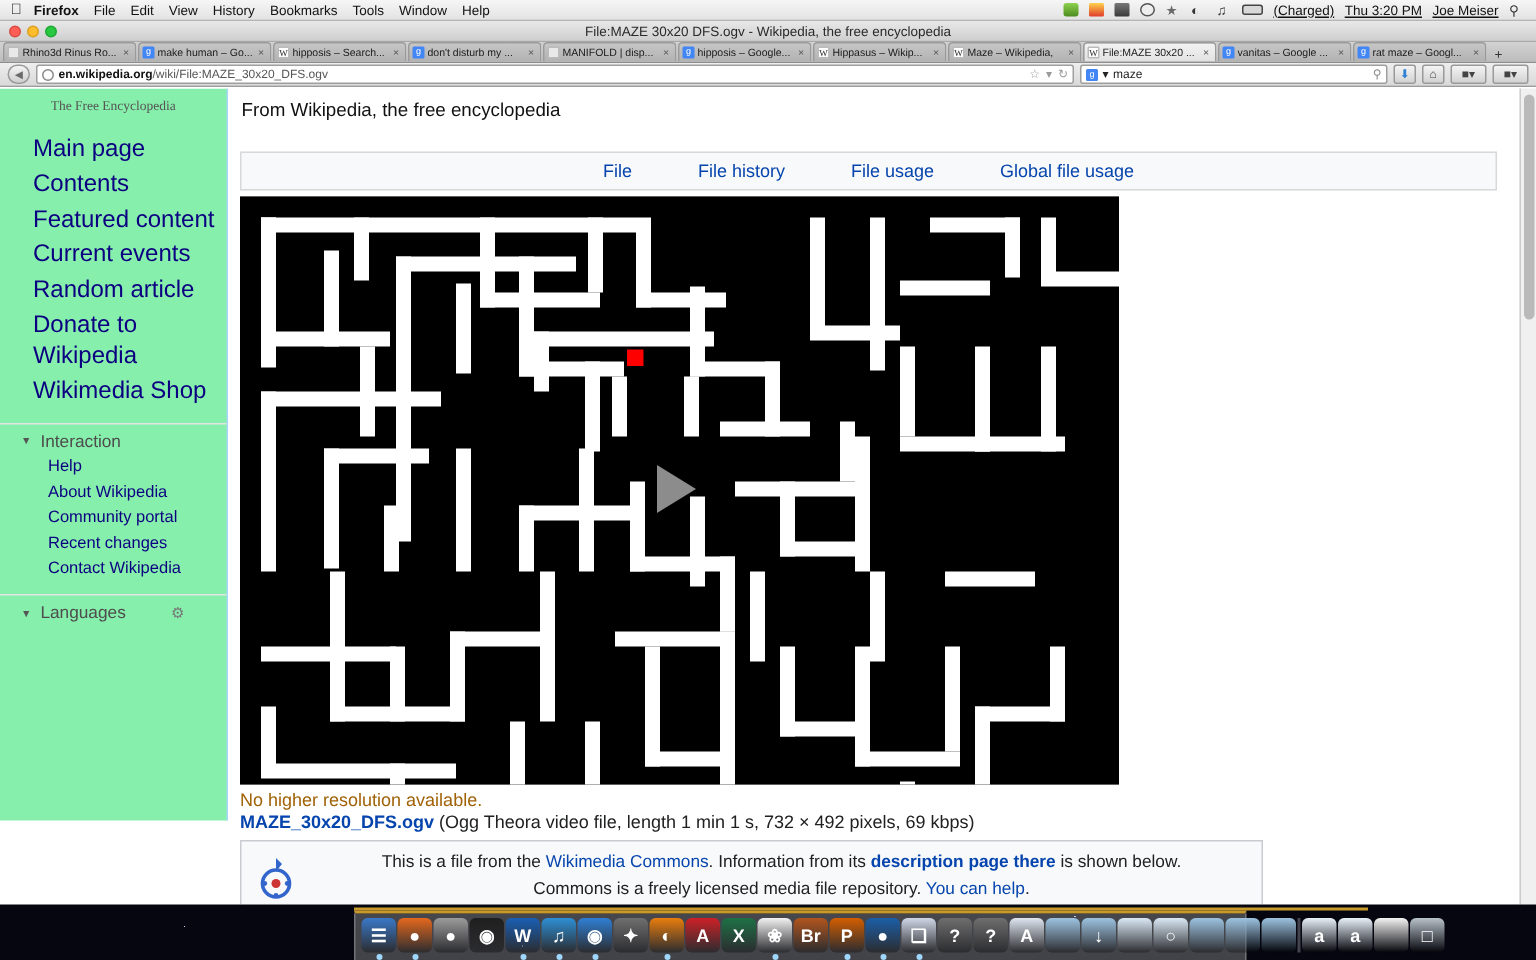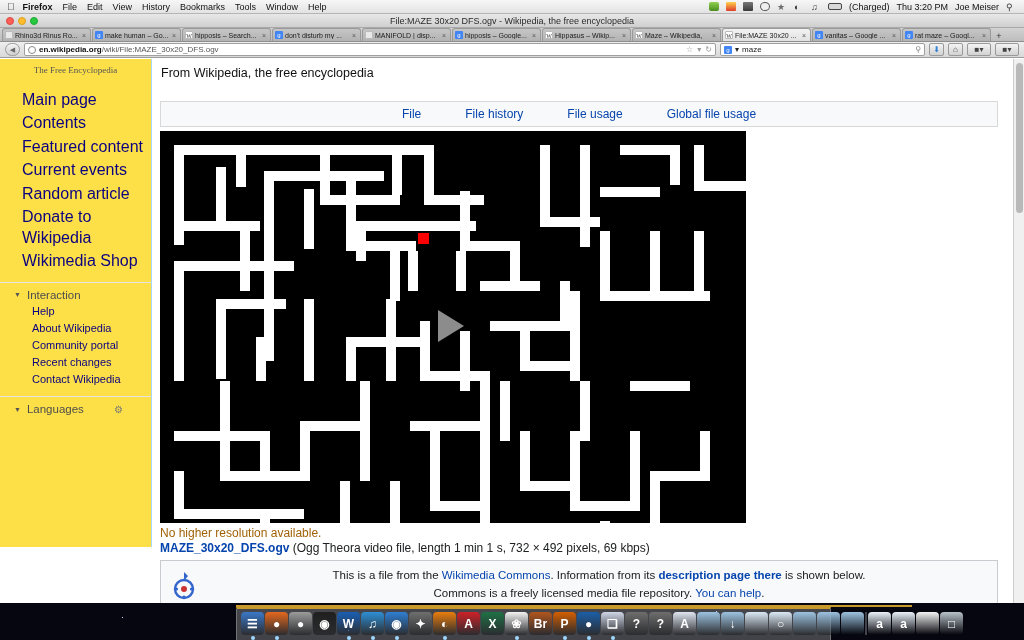--- a/index.html
+++ b/index.html
@@ -24,21 +24,21 @@
   .menubar .right{ margin-left:auto; display:flex; align-items:center; gap:7px; padding-right:8px; }
   .mb-ico{ width:10px; height:9px; display:inline-block; position:relative; }
   .mb-ico.green{ background:linear-gradient(#8fd14f,#4a8c1e); border-radius:2px; }
   .mb-ico.red{ background:linear-gradient(#ffd24d,#e03b2a); border-radius:1px; }
   .mb-ico.gray{ background:linear-gradient(#777,#3a3a3a); border-radius:1px; }
   .mb-ico.clock{ border:1px solid #555; border-radius:50%; background:#eee;}
   .mb-ico.bt{ background:none; color:#6a6a6a; font-size:9px; }
   .mb-ico.wifi{ background:none; color:#333; font-size:9px; }
   .mb-ico.vol{ background:none; color:#333; font-size:9px; }
   .mb-ico.batt{ width:14px; height:7px; border:1px solid #444; border-radius:2px; background:#d8d8d8;}
-  .mb-txt{ font-size:9px; color:#111; white-space:nowrap; }
+  .mb-txt{ font-size:9px; color:#111; white-space:nowrap;text-decoration:underline; }
 
   
   .win-title{
     position:absolute; top:14px; left:0; width:1024px; height:14px;
     background:linear-gradient(#e8e8e8,#cfcfcf);
     border-bottom:1px solid #a9a9a9;
     display:flex; align-items:center; justify-content:center;
     font-size:9px; color:#2a2a2a;
   }
   .traffic{ position:absolute; left:6px; top:3px; display:flex; gap:4px; }
@@ -119,21 +119,21 @@
     background:#f0f0f0; border-left:1px solid #ccc;
   }
   .scrollthumb{
     position:absolute; top:4px; left:2px; width:7px; height:150px;
     background:#b9b9b9; border-radius:4px;
   }
 
   
   .sidebar{
     position:absolute; left:0; top:0; width:152px; height:488px;
-    background:#fde047; border-right:1px solid #a7d7f9;
+    background:#86efac; border-right:1px solid #a7d7f9;
     font-size:11px; padding-top:2px;
   }
   .tagline{
     font-family:"Liberation Serif", serif; font-size:9px; color:#555;
     text-align:center; padding:4px 0 14px 0;
   }
   .nav-link{
     display:block; color:#0b0080; text-decoration:none; font-size:16px;
     padding:1px 0 2px 22px; line-height:1.28;
   }
@@ -169,21 +169,21 @@
   .playbtn{
     position:absolute; left:278px; top:179px; width:0; height:0;
     border-left:26px solid #8c8c8c;
     border-top:16px solid transparent; border-bottom:16px solid transparent;
   }
   .cap1{ font-size:12px; color:#a16207; margin-top:3px; }
   .cap2{ font-size:12px; color:#202122; margin-top:1px; }
   .cap2 a{ color:#0645ad; text-decoration:none;font-weight:bold; }
 
   .commons{
-    margin-top:5px; width:838px; border:1px solid #c8ccd1; background:#f8f9fa;
+    margin-top:5px; width:682px; border:1px solid #c8ccd1; background:#f8f9fa;
     display:flex; align-items:center; padding:6px 8px; gap:10px;
   }
   .commons-logo{
     flex:0 0 30px; height:30px; position:relative;
   }
   .commons-text{ flex:1 1 auto; text-align:center; font-size:11.5px; color:#202122; line-height:1.55; }
   .commons-text a{ color:#0645ad; text-decoration:none; }
   .commons-text a.b{ font-weight:bold; }
 
   

